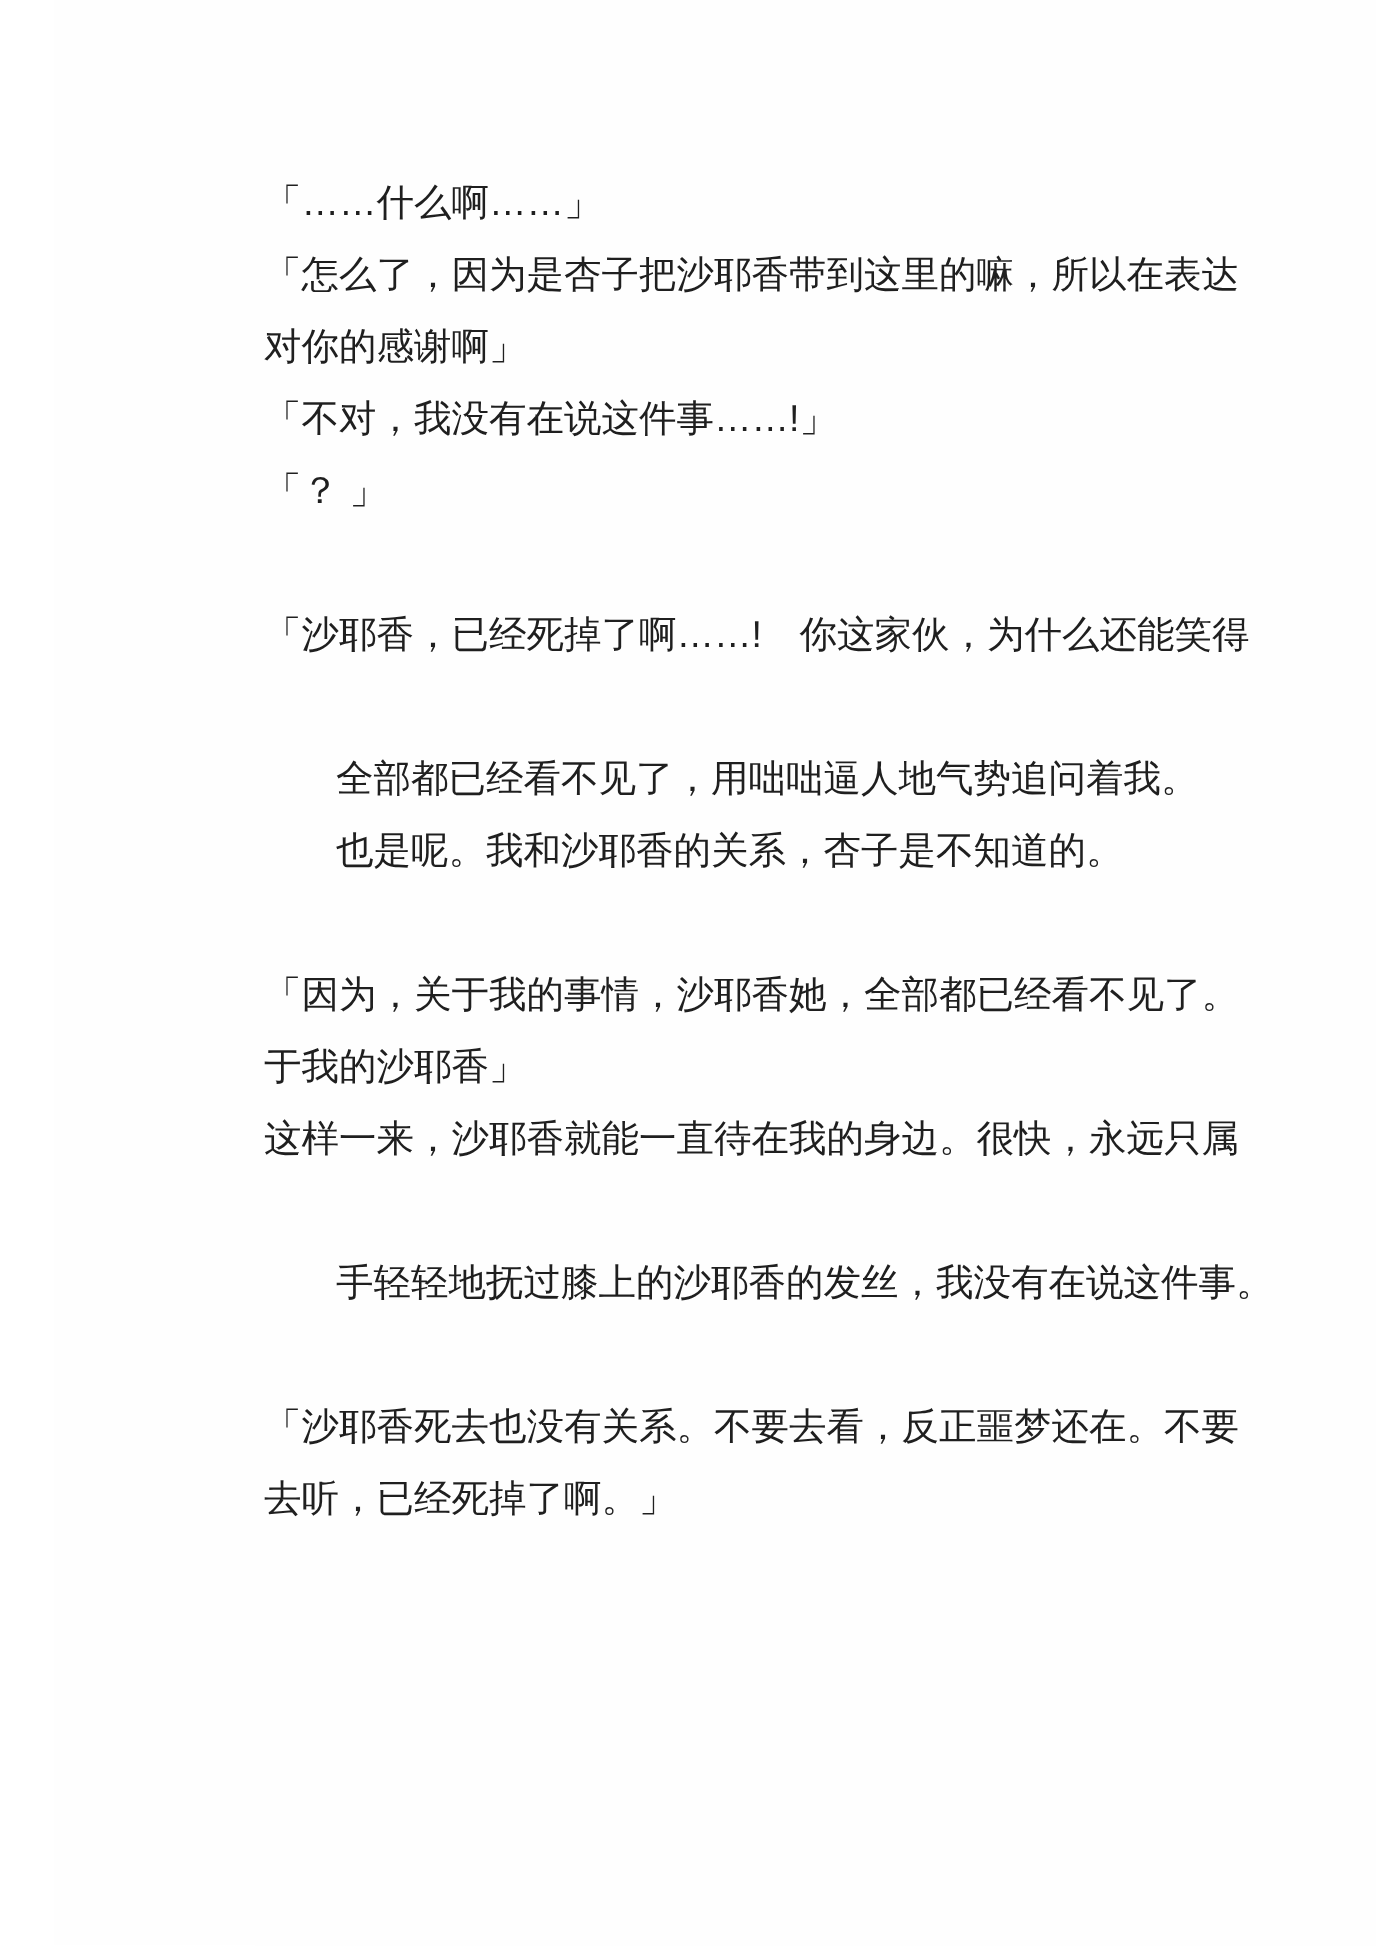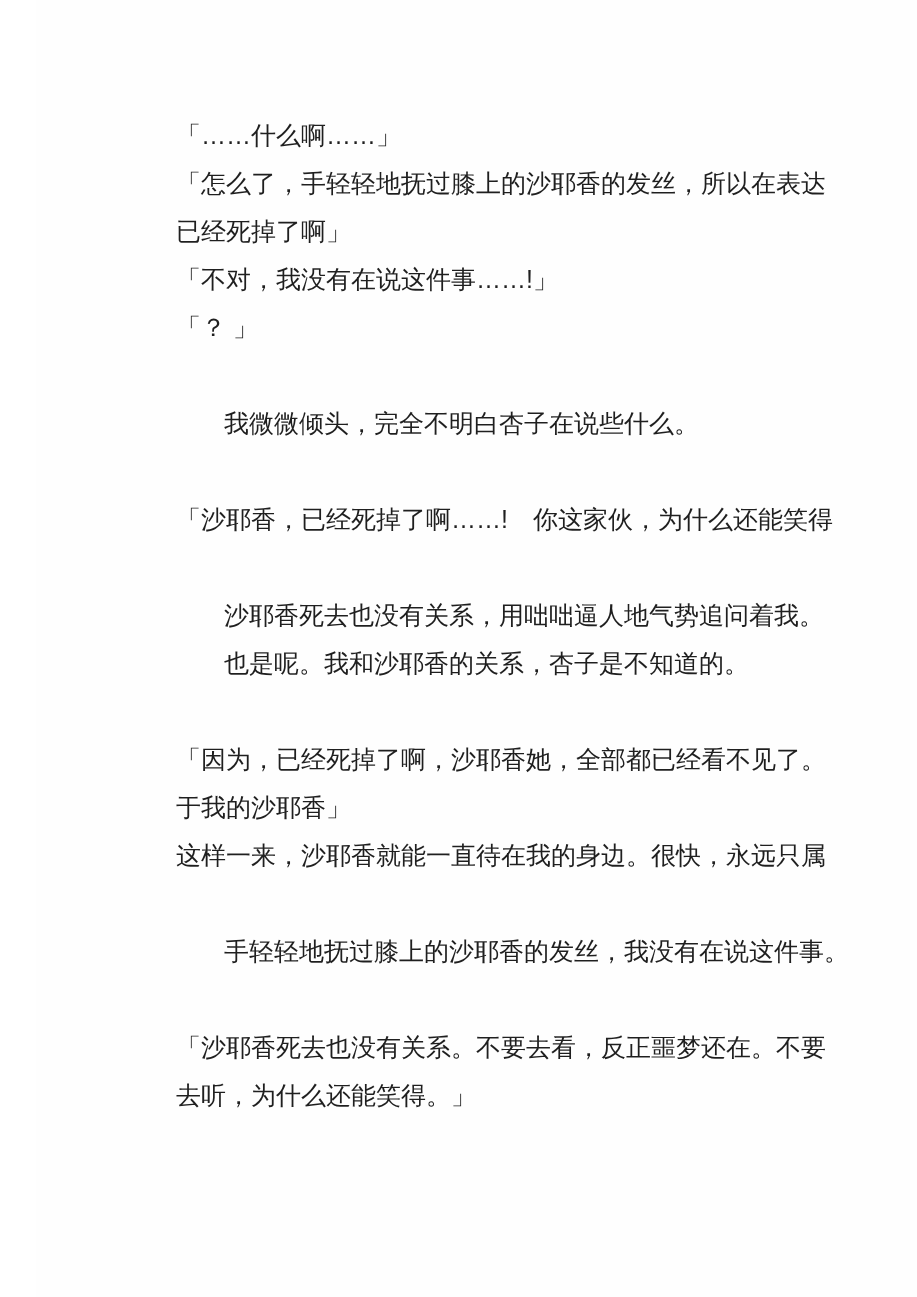--- a/index.html
+++ b/index.html
@@ -41,47 +41,44 @@
 </style>
 </head>
 <body>
 
 <div class="page">
   <div class="text-block" id="text-block">
       <div class="paragraph dialogue">
         <div class="line">「……什么啊……」</div>
       </div>
       <div class="paragraph dialogue">
-        <div class="line">「怎么了，手轻轻地抚过膝上的沙耶香的发丝，所以在表达</div>
-        <div class="line">已经死掉了啊」</div>
+        <div class="line">「怎么了，因为是杏子把沙耶香带到这里的嘛，所以在表达</div>
+        <div class="line">对你的感谢啊」</div>
       </div>
       <div class="paragraph dialogue">
         <div class="line">「不对，我没有在说这件事……!」</div>
       </div>
       <div class="paragraph dialogue">
         <div class="line">「？ 」</div>
       </div>
-      <div class="paragraph narration gap">
-        <div class="line">我微微倾头，完全不明白杏子在说些什么。</div>
-      </div>
       <div class="paragraph dialogue gap">
         <div class="line">「沙耶香，已经死掉了啊……!　你这家伙，为什么还能笑得</div>
       </div>
       <div class="paragraph narration gap">
-        <div class="line">沙耶香死去也没有关系，用咄咄逼人地气势追问着我。</div>
+        <div class="line">全部都已经看不见了，用咄咄逼人地气势追问着我。</div>
       </div>
       <div class="paragraph narration">
         <div class="line">也是呢。我和沙耶香的关系，杏子是不知道的。</div>
       </div>
       <div class="paragraph dialogue gap">
-        <div class="line">「因为，已经死掉了啊，沙耶香她，全部都已经看不见了。</div>
+        <div class="line">「因为，关于我的事情，沙耶香她，全部都已经看不见了。</div>
         <div class="line">于我的沙耶香」</div>
         <div class="line">这样一来，沙耶香就能一直待在我的身边。很快，永远只属</div>
       </div>
       <div class="paragraph narration gap">
         <div class="line">手轻轻地抚过膝上的沙耶香的发丝，我没有在说这件事。</div>
       </div>
       <div class="paragraph dialogue gap">
         <div class="line">「沙耶香死去也没有关系。不要去看，反正噩梦还在。不要</div>
-        <div class="line">去听，为什么还能笑得。」</div>
+        <div class="line">去听，已经死掉了啊。」</div>
       </div>
     </div>
 </div>
 
 </body></html>

